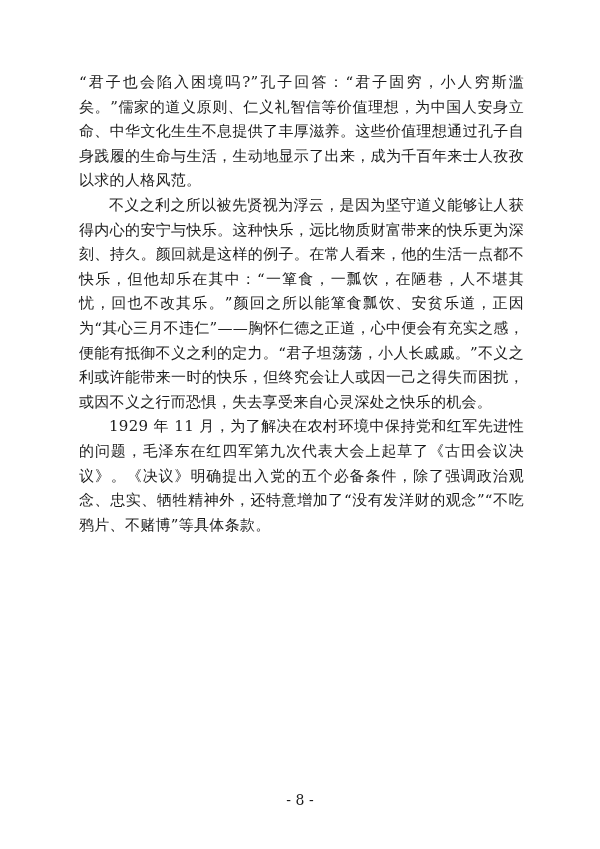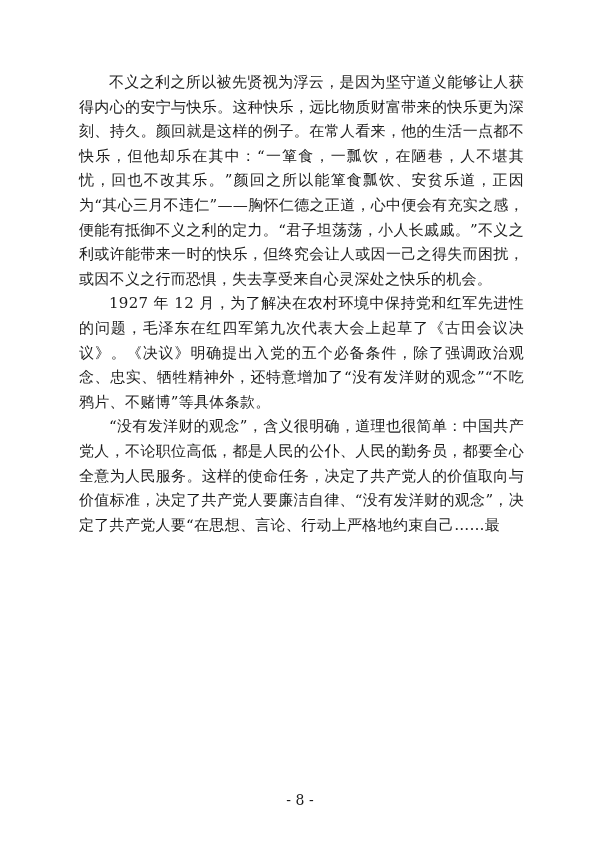--- a/index.html
+++ b/index.html
@@ -44,20 +44,20 @@
     font-size: 14px;
     line-height: 18px;
     color: #1c1c1c;
   }
 </style>
 </head>
 <body>
 
 <div class="page">
   <div class="text-block">
+    <p class="para no-indent">“君子也会陷入困境吗?”孔子回答：“君子固穷，小人穷斯滥矣。”儒家的道义原则、仁义礼智信等价值理想，为中国人安身立命、中华文化生生不息提供了丰厚滋养。这些价值理想通过孔子自身践履的生命与生活，生动地显示了出来，成为千百年来士人孜孜以求的人格风范。</p>
     <p class="para">不义之利之所以被先贤视为浮云，是因为坚守道义能够让人获得内心的安宁与快乐。这种快乐，远比物质财富带来的快乐更为深刻、持久。颜回就是这样的例子。在常人看来，他的生活一点都不快乐，但他却乐在其中：“一箪食，一瓢饮，在陋巷，人不堪其忧，回也不改其乐。”颜回之所以能箪食瓢饮、安贫乐道，正因为“其心三月不违仁”——胸怀仁德之正道，心中便会有充实之感，便能有抵御不义之利的定力。“君子坦荡荡，小人长戚戚。”不义之利或许能带来一时的快乐，但终究会让人或因一己之得失而困扰，或因不义之行而恐惧，失去享受来自心灵深处之快乐的机会。</p>
-    <p class="para">1927 年 12 月，为了解决在农村环境中保持党和红军先进性的问题，毛泽东在红四军第九次代表大会上起草了《古田会议决议》。《决议》明确提出入党的五个必备条件，除了强调政治观念、忠实、牺牲精神外，还特意增加了“没有发洋财的观念”“不吃鸦片、不赌博”等具体条款。</p>
-    <p class="para">“没有发洋财的观念”，含义很明确，道理也很简单：中国共产党人，不论职位高低，都是人民的公仆、人民的勤务员，都要全心全意为人民服务。这样的使命任务，决定了共产党人的价值取向与价值标准，决定了共产党人要廉洁自律、“没有发洋财的观念”，决定了共产党人要“在思想、言论、行动上严格地约束自己……最</p>
+    <p class="para">1929 年 11 月，为了解决在农村环境中保持党和红军先进性的问题，毛泽东在红四军第九次代表大会上起草了《古田会议决议》。《决议》明确提出入党的五个必备条件，除了强调政治观念、忠实、牺牲精神外，还特意增加了“没有发洋财的观念”“不吃鸦片、不赌博”等具体条款。</p>
   </div>
   <div class="footer">
     <span>- 8 -</span>
   </div>
 </div>
 
 </body></html>

